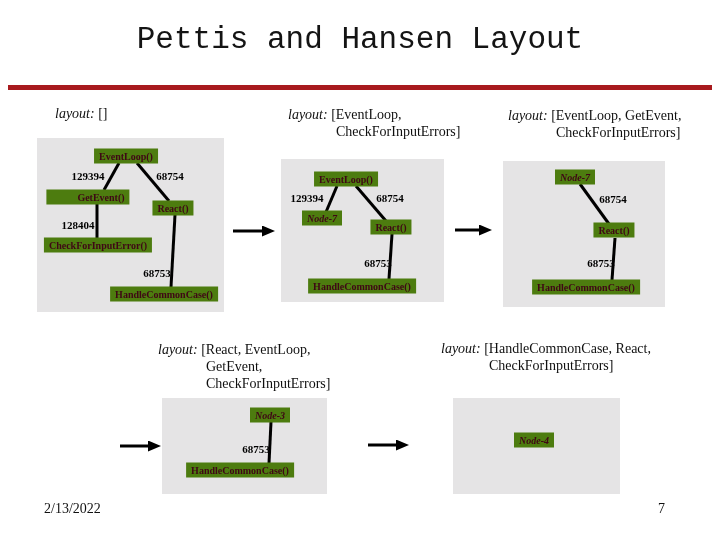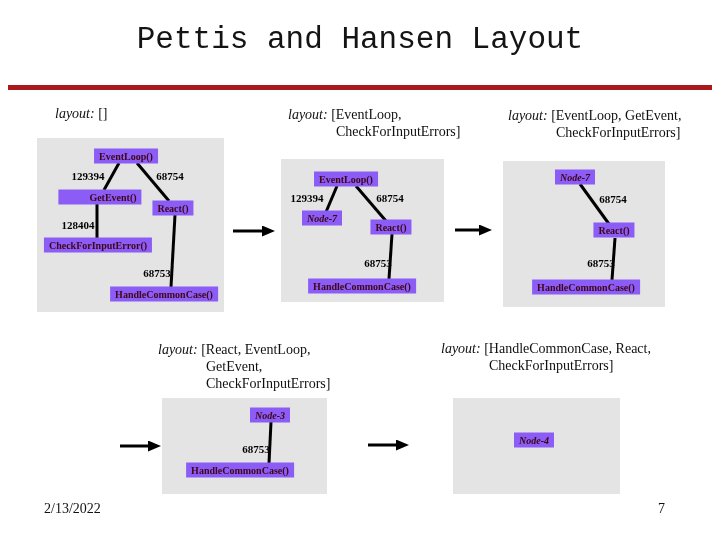--- a/index.html
+++ b/index.html
@@ -14,21 +14,21 @@
   .rule{position:absolute;left:8px;right:8px;top:85px;height:5px;background:#a81a1e;}
   .panel{position:absolute;background:#e5e4e5;z-index:1;}
   #edge-svg{position:absolute;left:0;top:0;z-index:2;}
   .layout-label{
     position:absolute;z-index:3;font-size:14px;line-height:17px;color:#101010;white-space:pre;
   }
   .layout-label .prefix{font-style:italic;}
   .layout-label .cont{margin-left:48px;}
   .gnode{
     position:absolute;z-index:4;transform:translate(-50%,-50%);
-    background:#8b5cf6;color:#3f0715;font-weight:bold;font-size:10px;
+    background:#4d7c0f;color:#3f0715;font-weight:bold;font-size:10px;
     padding:2px 5px;white-space:nowrap;
   }
   .gnode.italic{font-style:italic;}
   .elabel{
     position:absolute;z-index:4;transform:translate(-50%,-50%);
     font-weight:bold;font-size:11px;color:#000;white-space:nowrap;
   }
   .footer-date{position:absolute;left:44px;top:501px;font-size:14px;color:#101010;}
   .footer-page{position:absolute;left:658px;top:501px;font-size:14px;color:#101010;}
 </style>
@@ -59,21 +59,21 @@
       <line x1="455" y1="230" x2="481" y2="230" stroke="#000" stroke-width="3" marker-end="url(#ah)"></line>
       <line x1="120" y1="446" x2="150" y2="446" stroke="#000" stroke-width="3" marker-end="url(#ah)"></line>
       <line x1="368" y1="445" x2="398" y2="445" stroke="#000" stroke-width="3" marker-end="url(#ah)"></line>
     </svg>
 
   <div class="footer-date">2/13/2022</div>
   <div class="footer-page">7</div>
 <div class="panel" style="left: 37px; top: 138px; width: 187px; height: 174px;"></div>
     <div class="layout-label" style="left: 55px; top: 105px;"><div><span class="prefix">layout:</span><span> []</span></div></div>
     <div class="gnode" style="left: 126px; top: 156px;">EventLoop()</div>
-    <div class="gnode" style="left: 100px; top: 197px; padding-left: 31px;">GetEvent()</div>
+    <div class="gnode" style="left: 88px; top: 197px; padding-left: 31px;">GetEvent()</div>
     <div class="gnode" style="left: 173px; top: 208px;">React()</div>
     <div class="gnode" style="left: 98px; top: 245px;">CheckForInputError()</div>
     <div class="gnode" style="left: 164px; top: 294px;">HandleCommonCase()</div>
     <div class="elabel" style="left: 88px; top: 176px;">129394</div>
     <div class="elabel" style="left: 170px; top: 176px;">68754</div>
     <div class="elabel" style="left: 78px; top: 225px;">128404</div>
     <div class="elabel" style="left: 157px; top: 273px;">68753</div>
     <div class="panel" style="left: 281px; top: 159px; width: 163px; height: 143px;"></div>
     <div class="layout-label" style="left: 288px; top: 106px;"><div><span class="prefix">layout:</span><span> [EventLoop,</span></div><div class="cont">CheckForInputErrors]</div></div>
     <div class="gnode" style="left: 346px; top: 179px;">EventLoop()</div>

